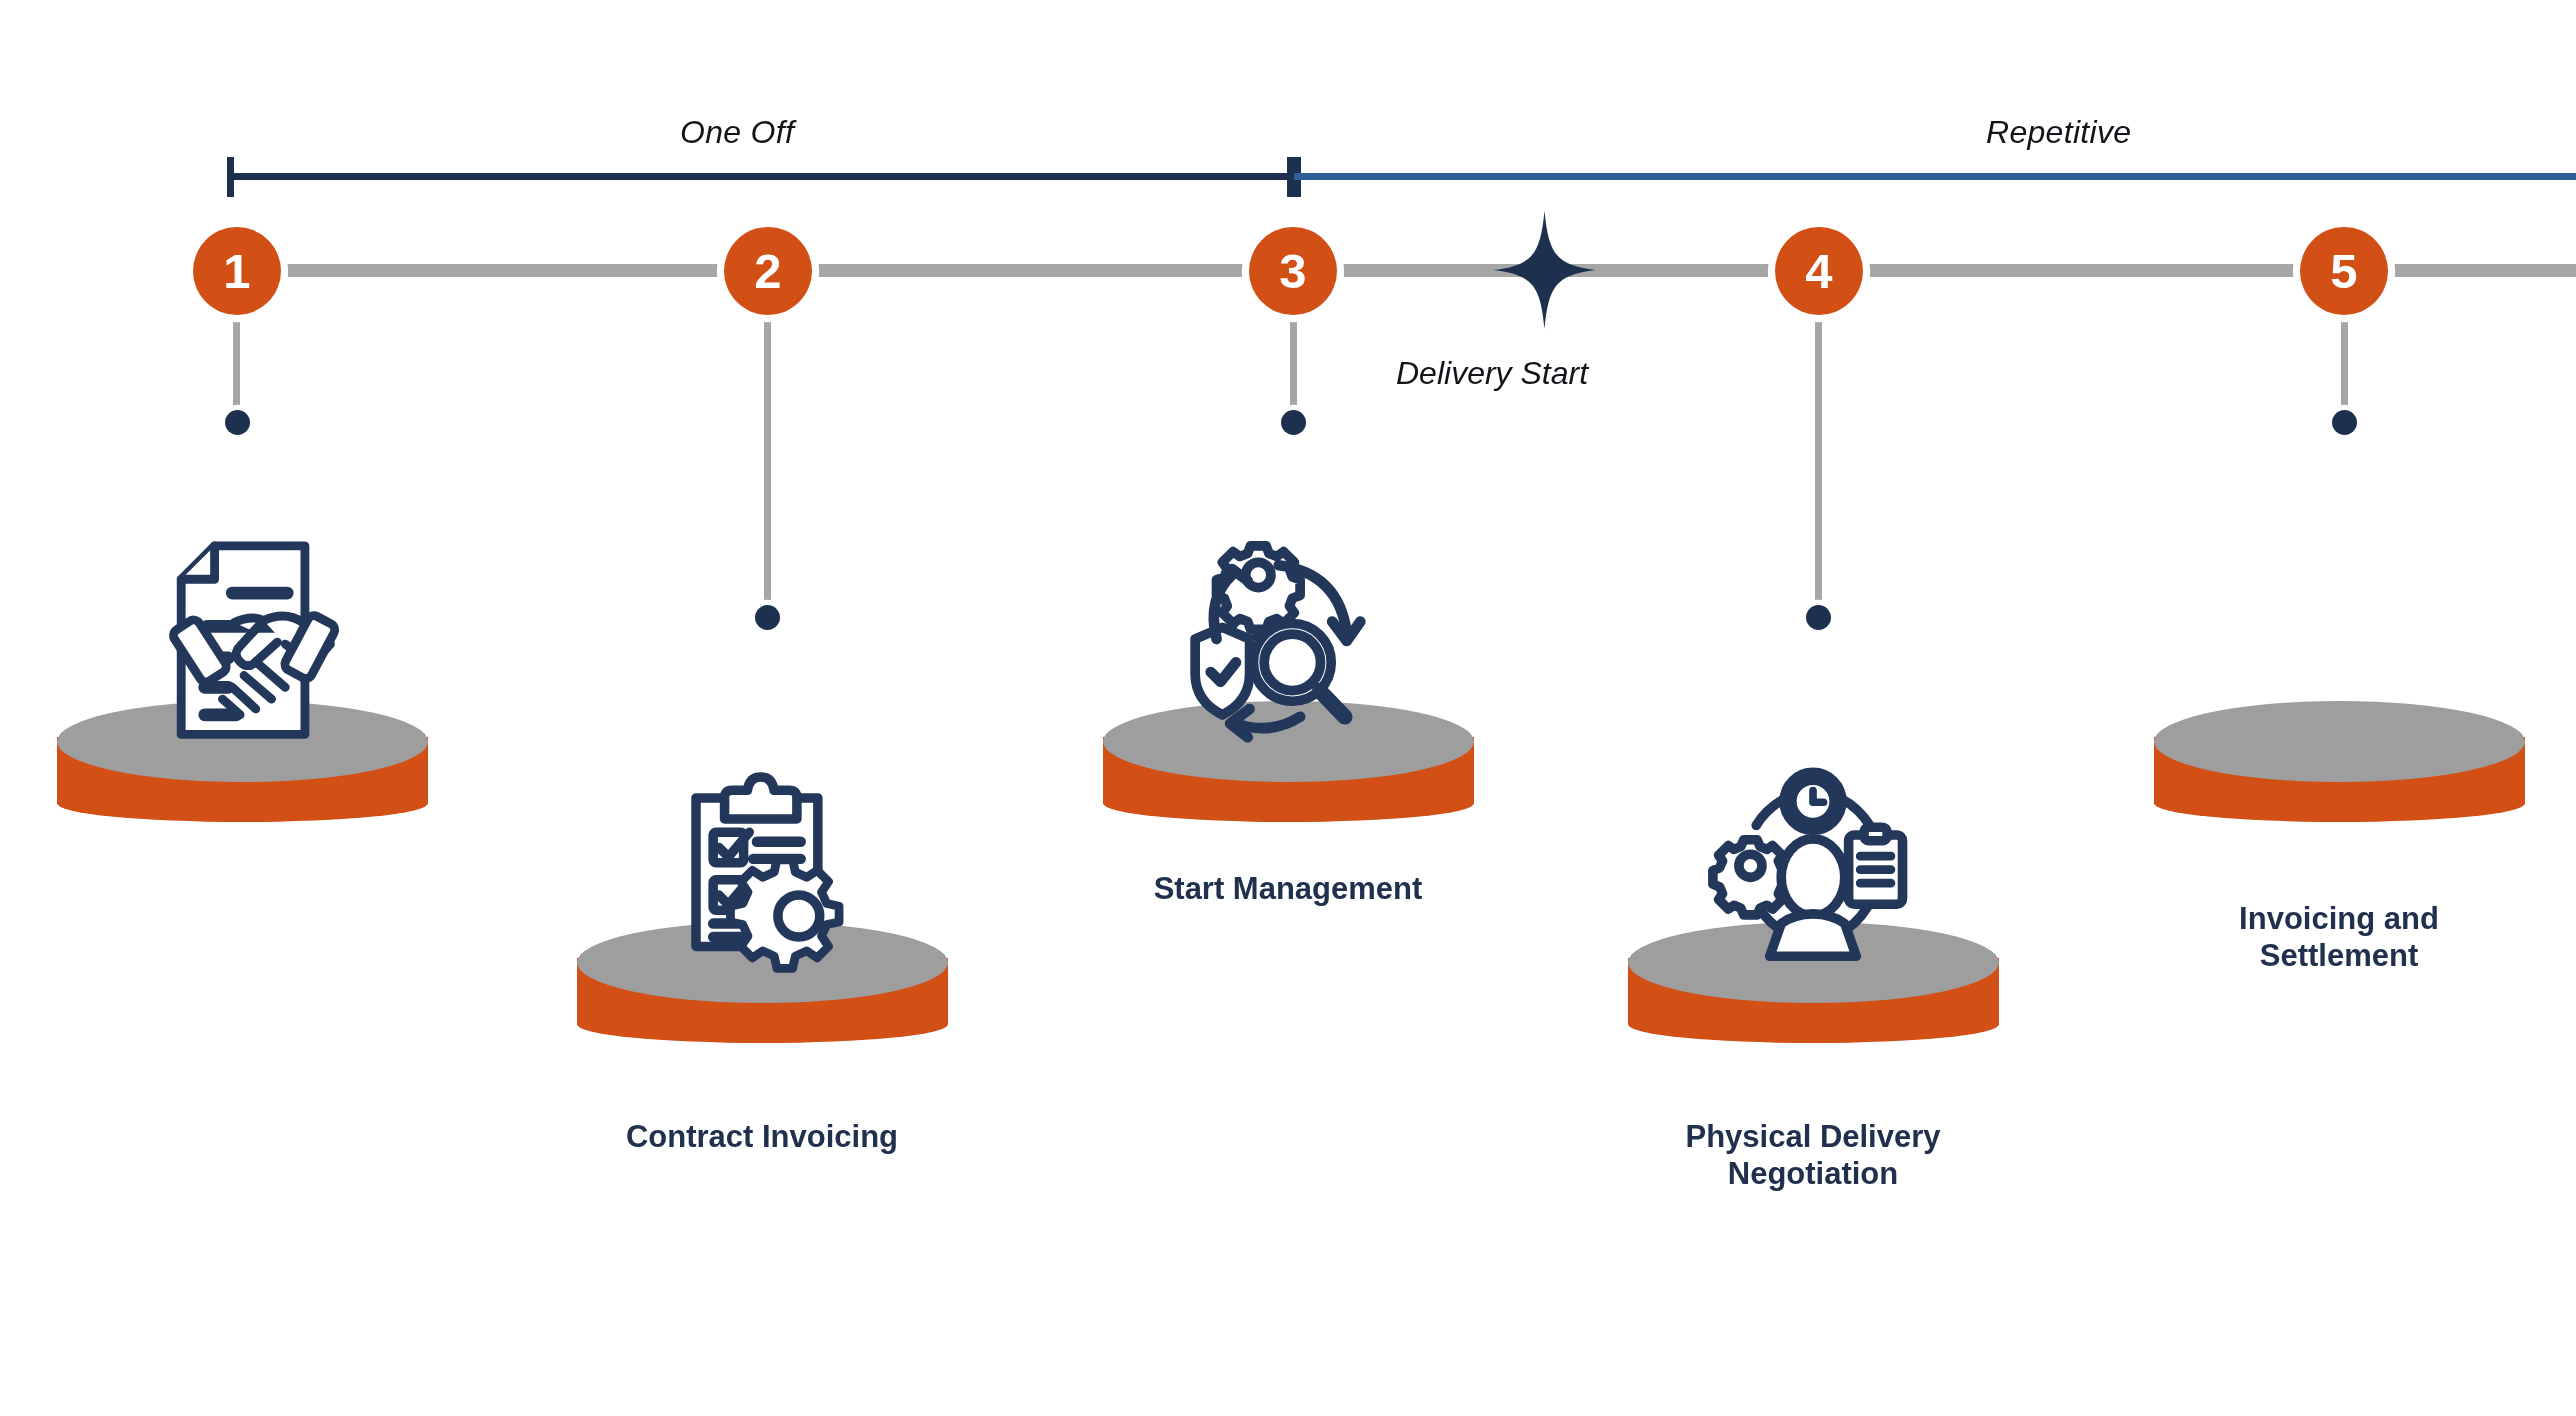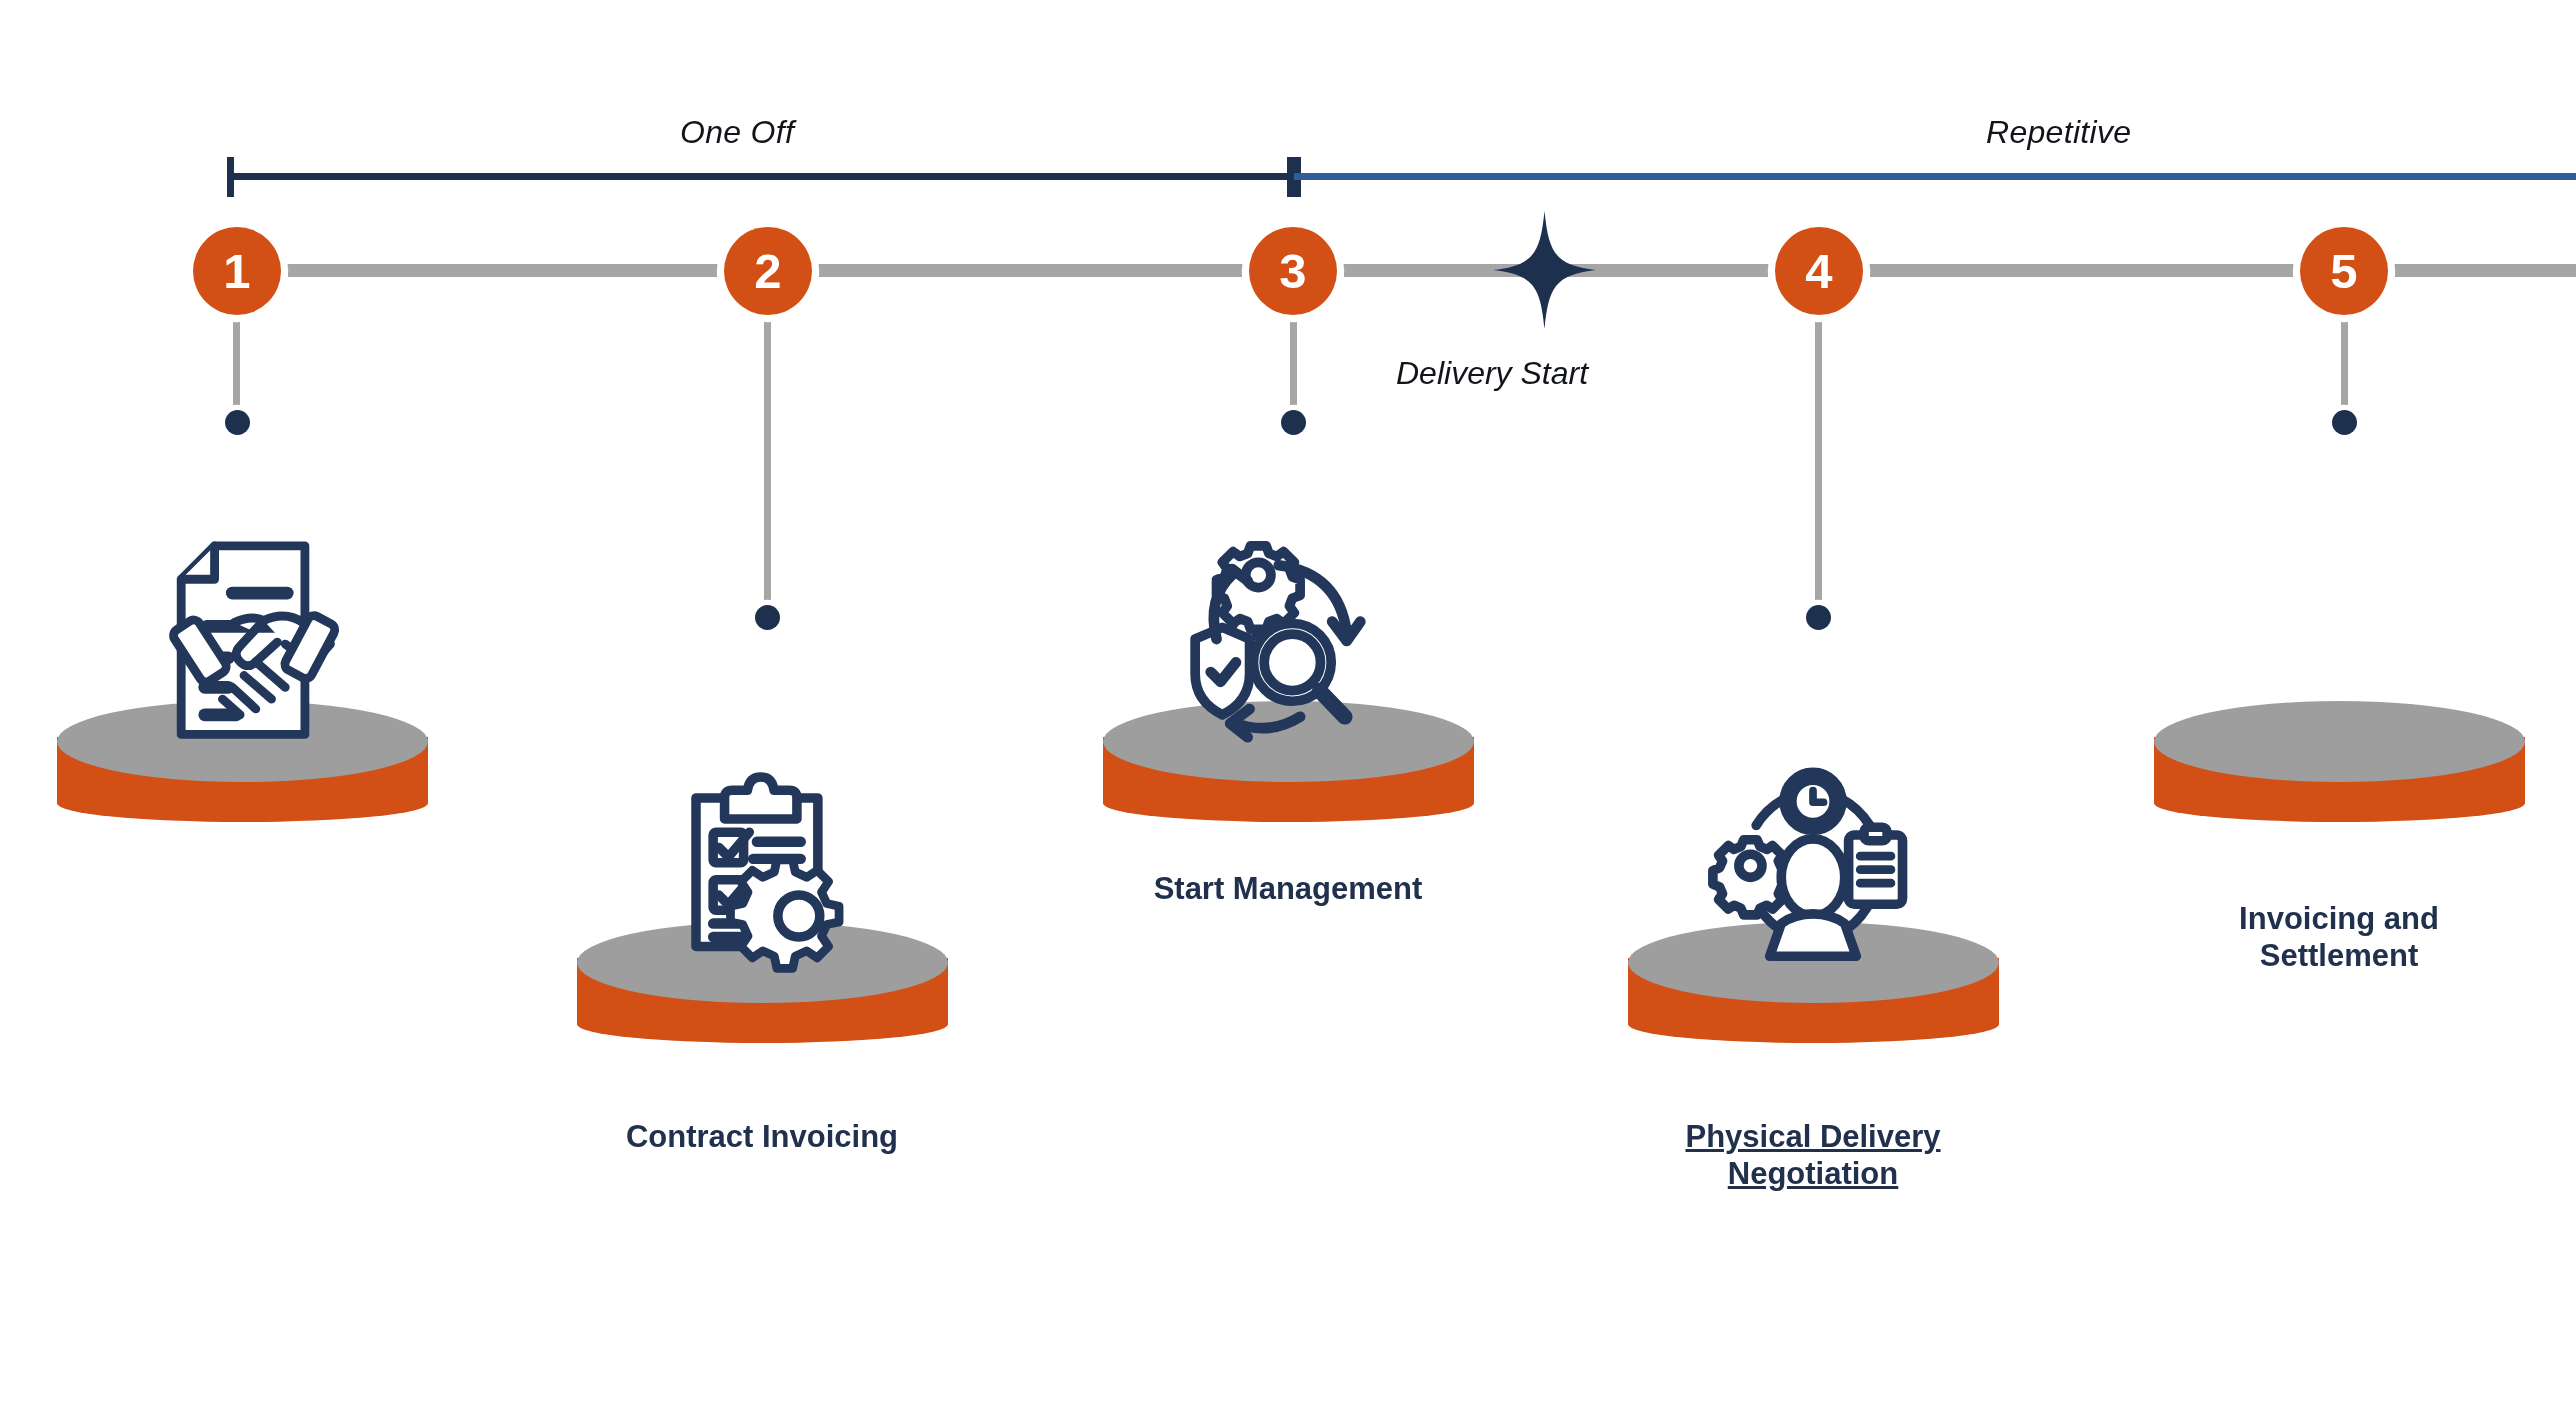--- a/index.html
+++ b/index.html
@@ -256,21 +256,21 @@
           <rect x="144" y="60" width="56" height="72" rx="6" fill="#ffffff"></rect>
           <rect x="160" y="52" width="24" height="14" rx="5" fill="#ffffff"></rect>
           <path d="M156 82 L188 82 M156 96 L188 96 M156 110 L188 110" stroke-width="9"></path>
         </g>
 
         <ellipse cx="107" cy="104" rx="33" ry="40" fill="#ffffff"></ellipse>
         <path d="M62 186 L74 152 Q88 142 107 142 Q126 142 140 152 L152 186 Z" fill="#ffffff"></path>
       </g>
     </svg>
   </div>
-  <div class="caption" style="left:1571px;top:1119px;width:484px;text-decoration:underline;">
+  <div class="caption" style="left:1571px;top:1119px;width:484px;">
     <div>Physical Delivery</div>
     <div>Negotiation</div>
   </div>
 
   <div class="pedestal" style="left:2154px;top:701px;width:371px;height:129px;">
     <div class="ped-side" style="top:36px;width:371px;height:85px;"></div>
     <div class="ped-top" style="width:371px;height:81px;"></div>
   </div>
   <div class="caption" style="left:2097px;top:901px;width:484px;">
     <div>Invoicing and</div>

